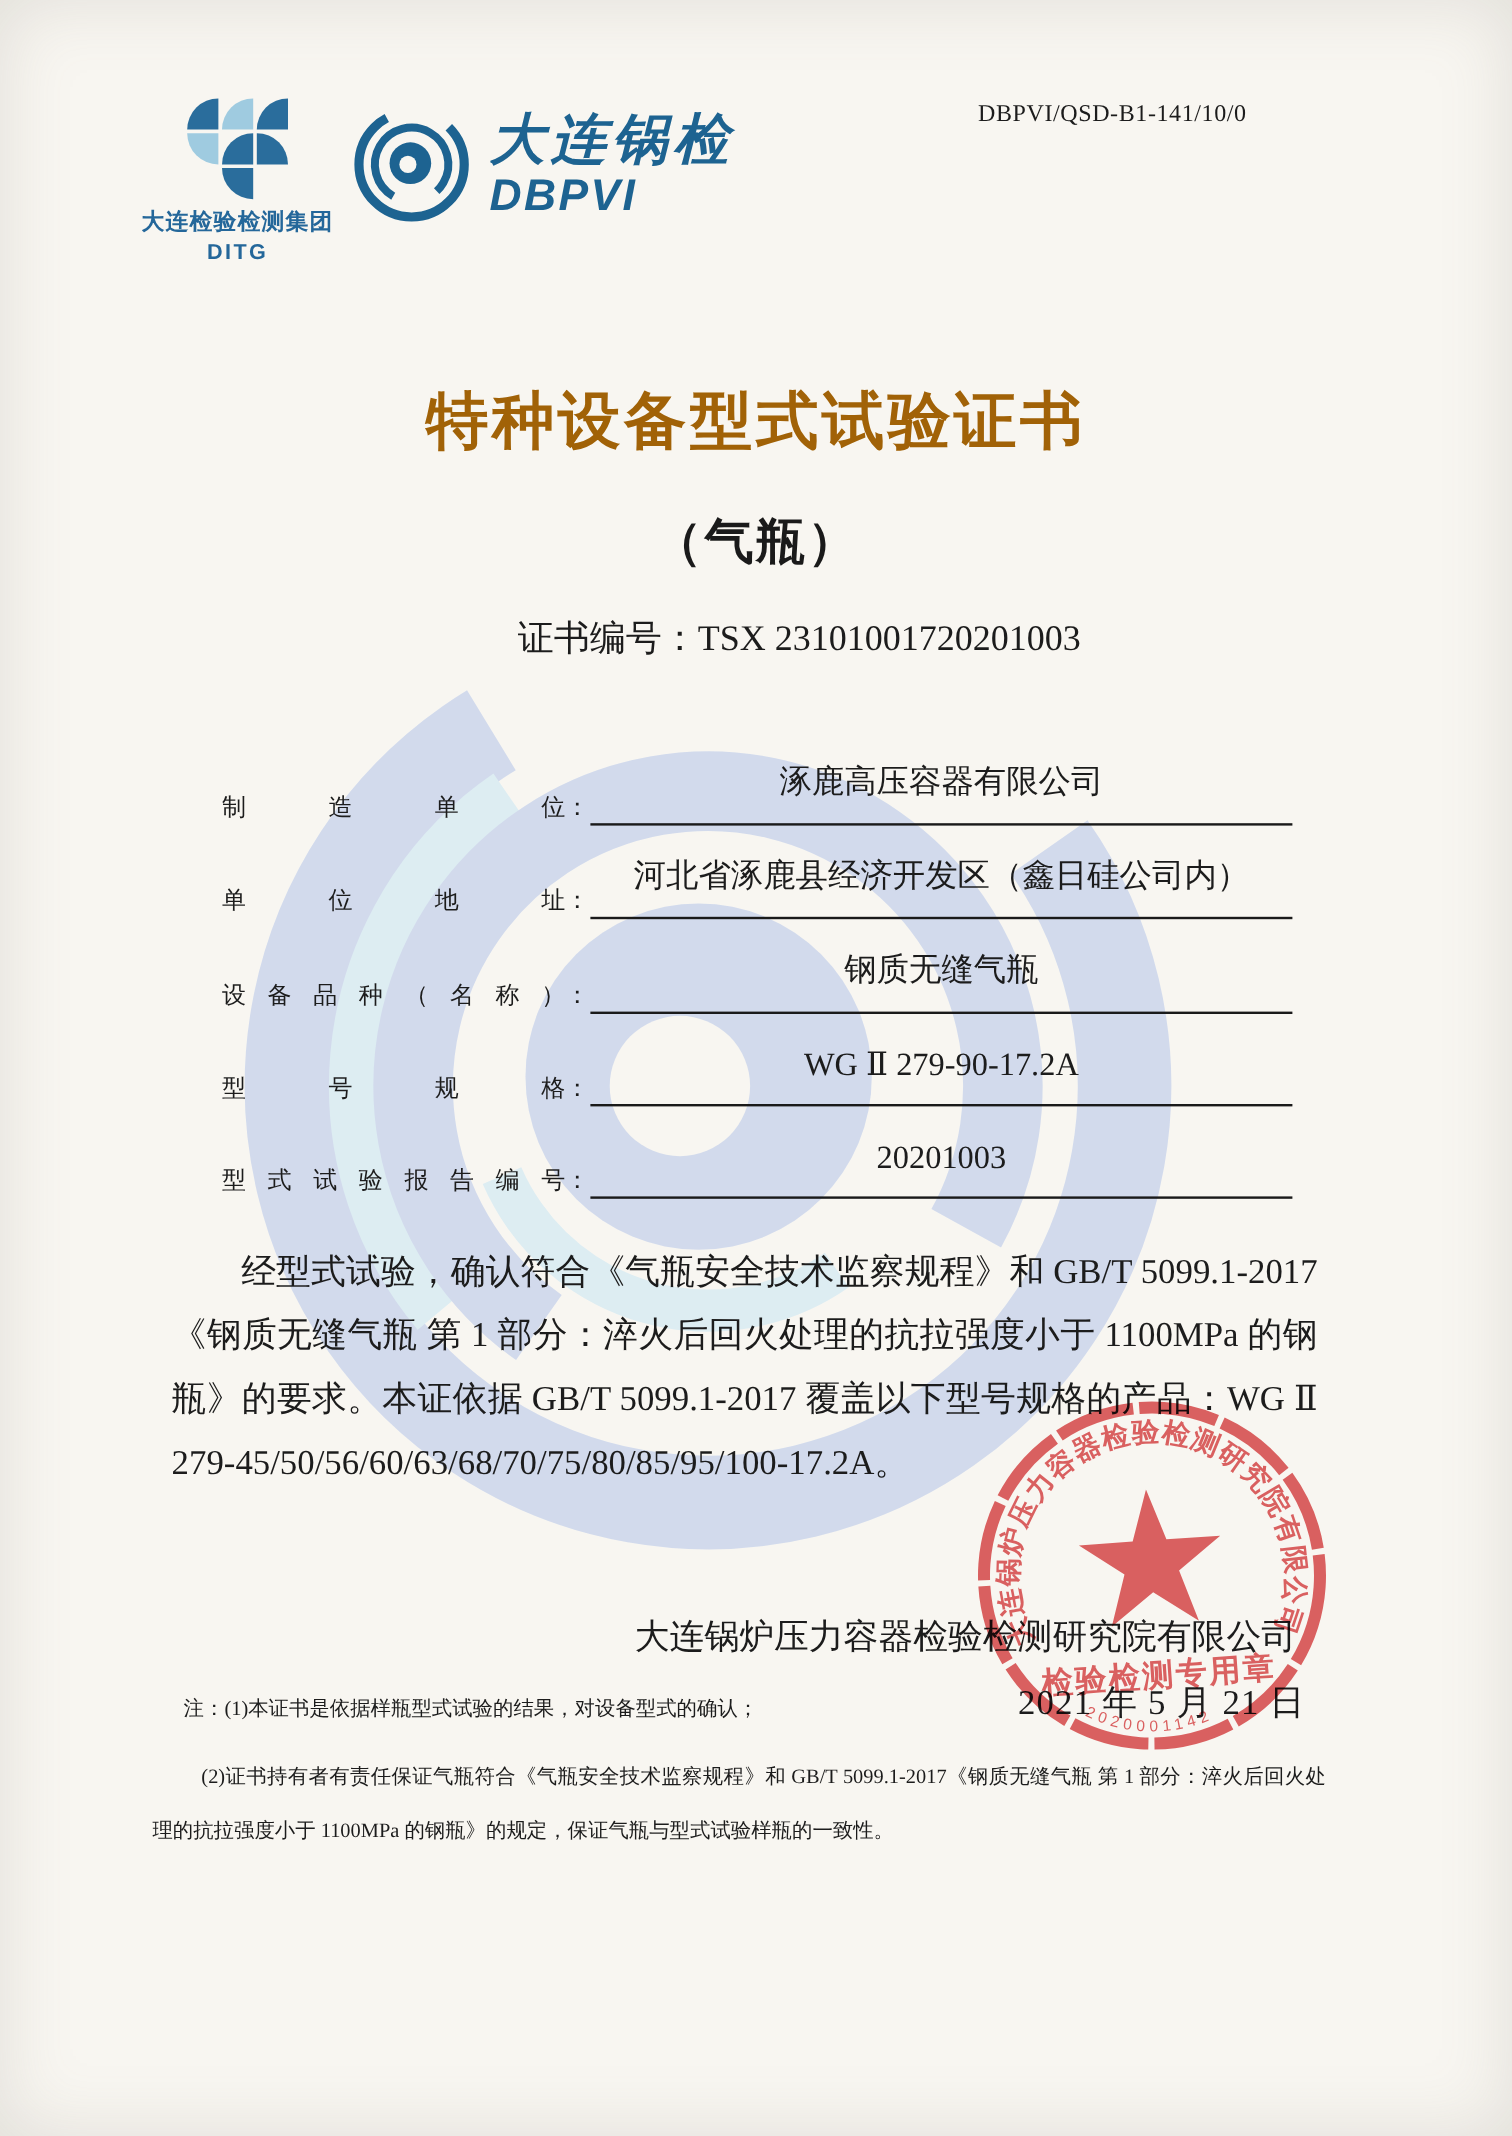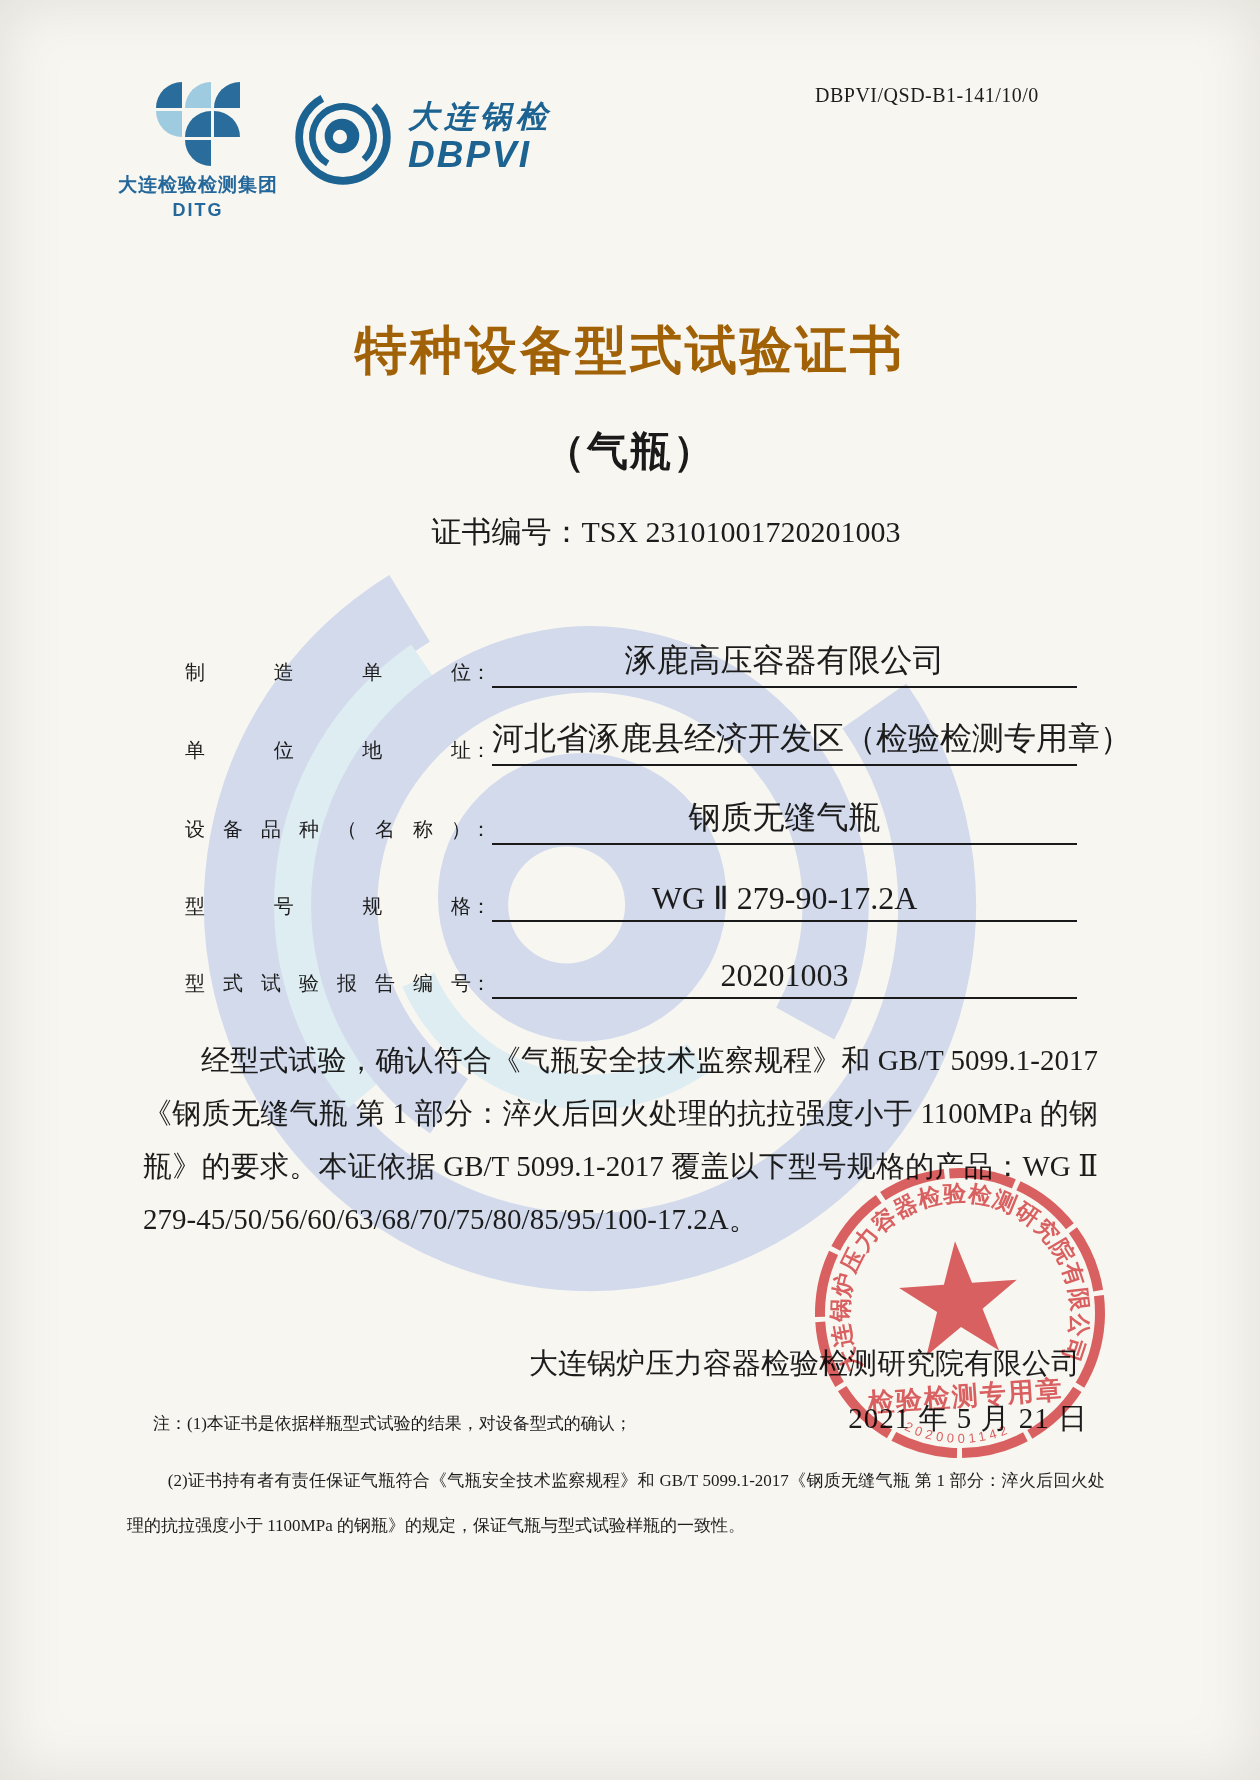--- a/index.html
+++ b/index.html
@@ -17,40 +17,40 @@
   .ditg-grid{width:86px;margin:0 auto 6px auto;display:grid;grid-template-columns:repeat(3,26px);grid-gap:3px;justify-content:center;}
   .q{width:26px;height:26px;}
   .dk{background:#2a6d9c;} .lt{background:#9fcbe0;} .empty{background:transparent;}
   .rtl{border-radius:100% 0 0 0;} .rtr{border-radius:0 100% 0 0;}
   .rbl{border-radius:0 0 0 100%;}
   .ditg-name{font-size:19px;font-weight:700;color:#24679a;letter-spacing:1px;white-space:nowrap;}
   .ditg-abbr{font-size:18px;font-weight:800;color:#24679a;letter-spacing:2px;margin-top:2px;}
   .dbpvi{position:absolute;left:292px;top:86px;display:flex;align-items:center;}
   .dbpvi-icon{width:102px;height:102px;}
   .dbpvi-text{margin-left:14px;}
-  .dbpvi-cn{font-size:31px;font-weight:800;font-style:italic;color:#1d6391;letter-spacing:5px;line-height:1;}
+  .dbpvi-cn{font-size:46px;font-weight:800;font-style:italic;color:#1d6391;letter-spacing:5px;line-height:1;}
   .dbpvi-abbr{font-size:37px;font-weight:800;font-style:italic;color:#1d6391;letter-spacing:2px;line-height:1;margin-top:4px;}
 
   
   .watermark{position:absolute;left:200px;top:515px;width:780px;height:780px;opacity:.8;}
 
   
   .title{position:absolute;top:316px;left:0;width:100%;text-align:center;
          font-size:52px;font-weight:700;letter-spacing:3px;color:#a16207;}
   .subtitle{position:absolute;top:424px;left:0;width:100%;text-align:center;
          font-size:41px;font-weight:700;letter-spacing:2px;color:#1a1a1a;}
   .cert-line{position:absolute;top:512px;left:50%;transform:translateX(-50%);margin-left:36px;
          font-size:30px;white-space:nowrap;}
 
   
   .field-row{position:absolute;left:0;width:1260px;height:42px;}
   .field-label{position:absolute;left:185px;bottom:2px;font-size:20px;}
   .label-text{display:inline-block;width:286px;text-align:justify;text-align-last:justify;}
   .field-line{position:absolute;left:492px;width:585px;bottom:0;border-bottom:2px solid #1a1a1a;
-              text-align:center;font-size:32px;padding-bottom:3px;white-space:nowrap;font-family:Liberation Serif, serif;}
+              text-align:center;font-size:27px;padding-bottom:17px;white-space:nowrap;}
   .f1{top:646px;} .f2{top:724px;} .f3{top:803px;} .f4{top:880px;} .f5{top:957px;}
 
   
   .body-par{position:absolute;left:143px;top:1034px;width:955px;font-size:29px;line-height:53px;
             text-align:justify;text-indent:2em;margin:0;}
   .issuer-company{position:absolute;top:1344px;right:180px;font-size:29px;white-space:nowrap;}
   .issuer-date{position:absolute;top:1399px;right:172px;font-size:29px;white-space:nowrap;letter-spacing:1px;}
   .notes{position:absolute;left:127px;top:1401px;width:978px;font-size:17px;line-height:45px;}
   .notes p{margin:0;text-align:justify;}
   .note-1{margin-left:26px !important;}
@@ -112,21 +112,21 @@
   <div class="title sans">特种设备型式试验证书</div>
   <div class="subtitle sans">（气瓶）</div>
   <div class="cert-line"><span>证书编号：</span><span>TSX 23101001720201003</span></div>
 
   <div class="field-row f1">
     <span class="field-label"><span class="label-text">制造单位</span><span>：</span></span>
     <span class="field-line"><span>涿鹿高压容器有限公司</span></span>
   </div>
   <div class="field-row f2">
     <span class="field-label"><span class="label-text">单位地址</span><span>：</span></span>
-    <span class="field-line"><span>河北省涿鹿县经济开发区（检验检测专用章）</span></span>
+    <span class="field-line"><span>河北省涿鹿县经济开发区（鑫日硅公司内）</span></span>
   </div>
   <div class="field-row f3">
     <span class="field-label"><span class="label-text">设备品种（名称）</span><span>：</span></span>
     <span class="field-line"><span>钢质无缝气瓶</span></span>
   </div>
   <div class="field-row f4">
     <span class="field-label"><span class="label-text">型号规格</span><span>：</span></span>
     <span class="field-line"><span>WG Ⅱ 279-90-17.2A</span></span>
   </div>
   <div class="field-row f5">

